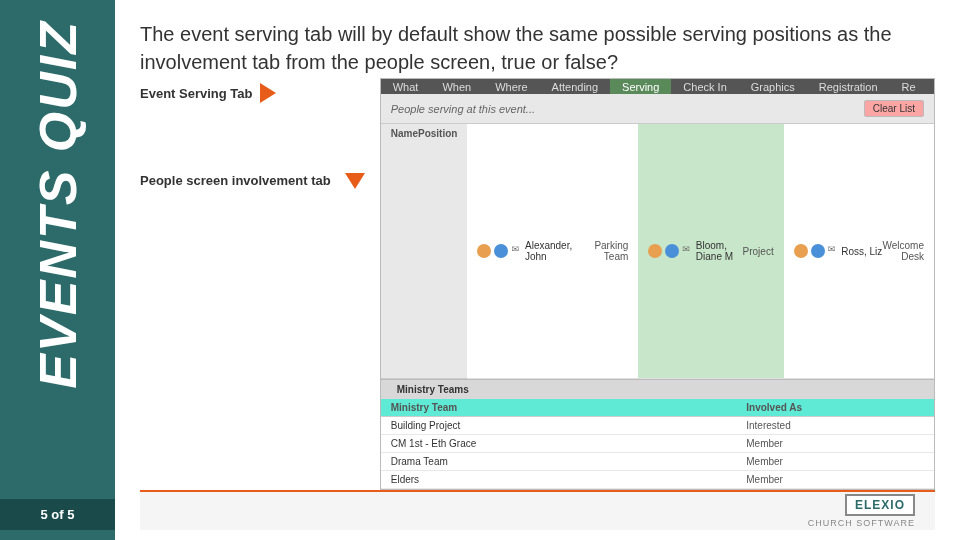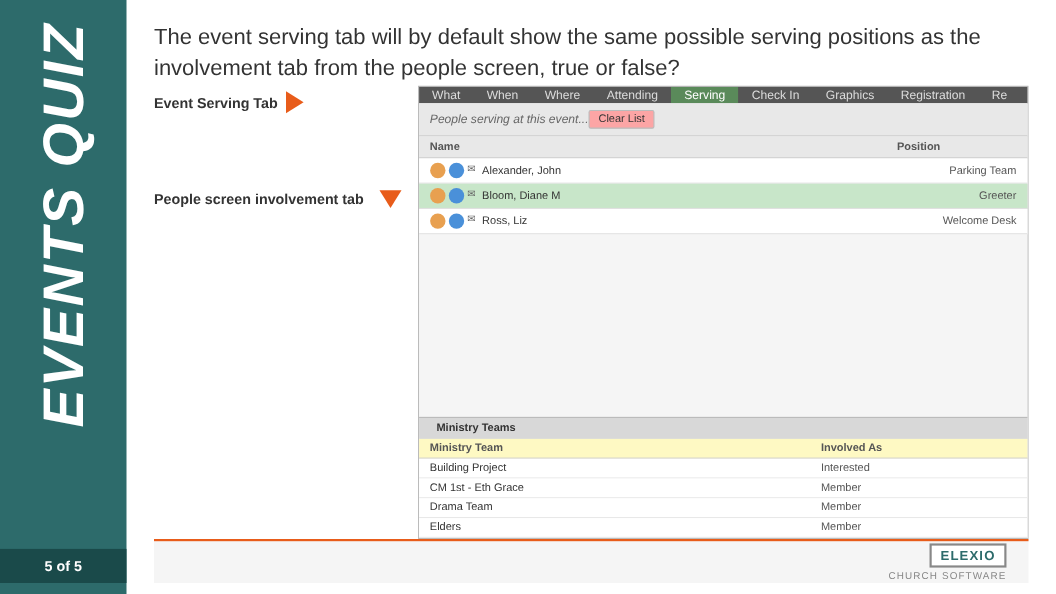--- a/index.html
+++ b/index.html
@@ -155,21 +155,21 @@
     
     .serving-panel {
       flex: 1;
       display: flex;
       flex-direction: column;
       background: #f5f5f5;
     }
 
     .serving-header {
       display: flex;
-      justify-content: flex-start;
+      justify-content: space-between;
       align-items: center;
       padding: 6px 10px;
       background: #e8e8e8;
       border-bottom: 1px solid #ccc;
     }
 
     .serving-header-text {
       color: #666;
       font-style: italic;
       font-size: 11px;
@@ -181,21 +181,21 @@
       padding: 2px 8px;
       font-size: 10px;
       color: #333;
       cursor: pointer;
       border-radius: 2px;
     }
 
     .serving-table {
       flex: 1;
       display: flex;
-      flex-direction: column;
+      flex-direction: row;
     }
 
     .table-header-row {
       display: flex;
       padding: 4px 10px;
       background: #e8e8e8;
       border-bottom: 1px solid #ccc;
     }
 
     .col-name { flex: 2; font-weight: bold; color: #555; font-size: 10px; }
@@ -239,21 +239,21 @@
       padding: 4px 16px;
       font-size: 10px;
       font-weight: bold;
       color: #333;
       border-top: 1px solid #bbb;
     }
 
     .ministry-table-header {
       display: flex;
       padding: 3px 10px;
-      background: #fef9c3;
+      background: #5eead4;
       border-bottom: 1px solid #ccc;
       align-items: center;
     }
 
     .mt-col1 { flex: 2; font-weight: bold; color: #555; font-size: 10px; }
     .mt-col2 { flex: 1; font-weight: bold; color: #555; font-size: 10px; }
 
     .ministry-row {
       display: flex;
       padding: 3px 10px;
@@ -362,21 +362,21 @@
               <div class="row-position">Parking Team</div>
             </div>
 
             <div class="table-row highlighted">
               <div class="row-icons">
                 <div class="icon-circle orange"></div>
                 <div class="icon-circle blue"></div>
                 <span style="font-size:9px;color:#666;">✉</span>
               </div>
               <div class="row-name">Bloom, Diane M</div>
-              <div class="row-position">Greeter</div>
+              <div class="row-position">Project</div>
             </div>
 
             <div class="table-row">
               <div class="row-icons">
                 <div class="icon-circle orange"></div>
                 <div class="icon-circle blue"></div>
                 <span style="font-size:9px;color:#666;">✉</span>
               </div>
               <div class="row-name">Ross, Liz</div>
               <div class="row-position">Welcome Desk</div>

